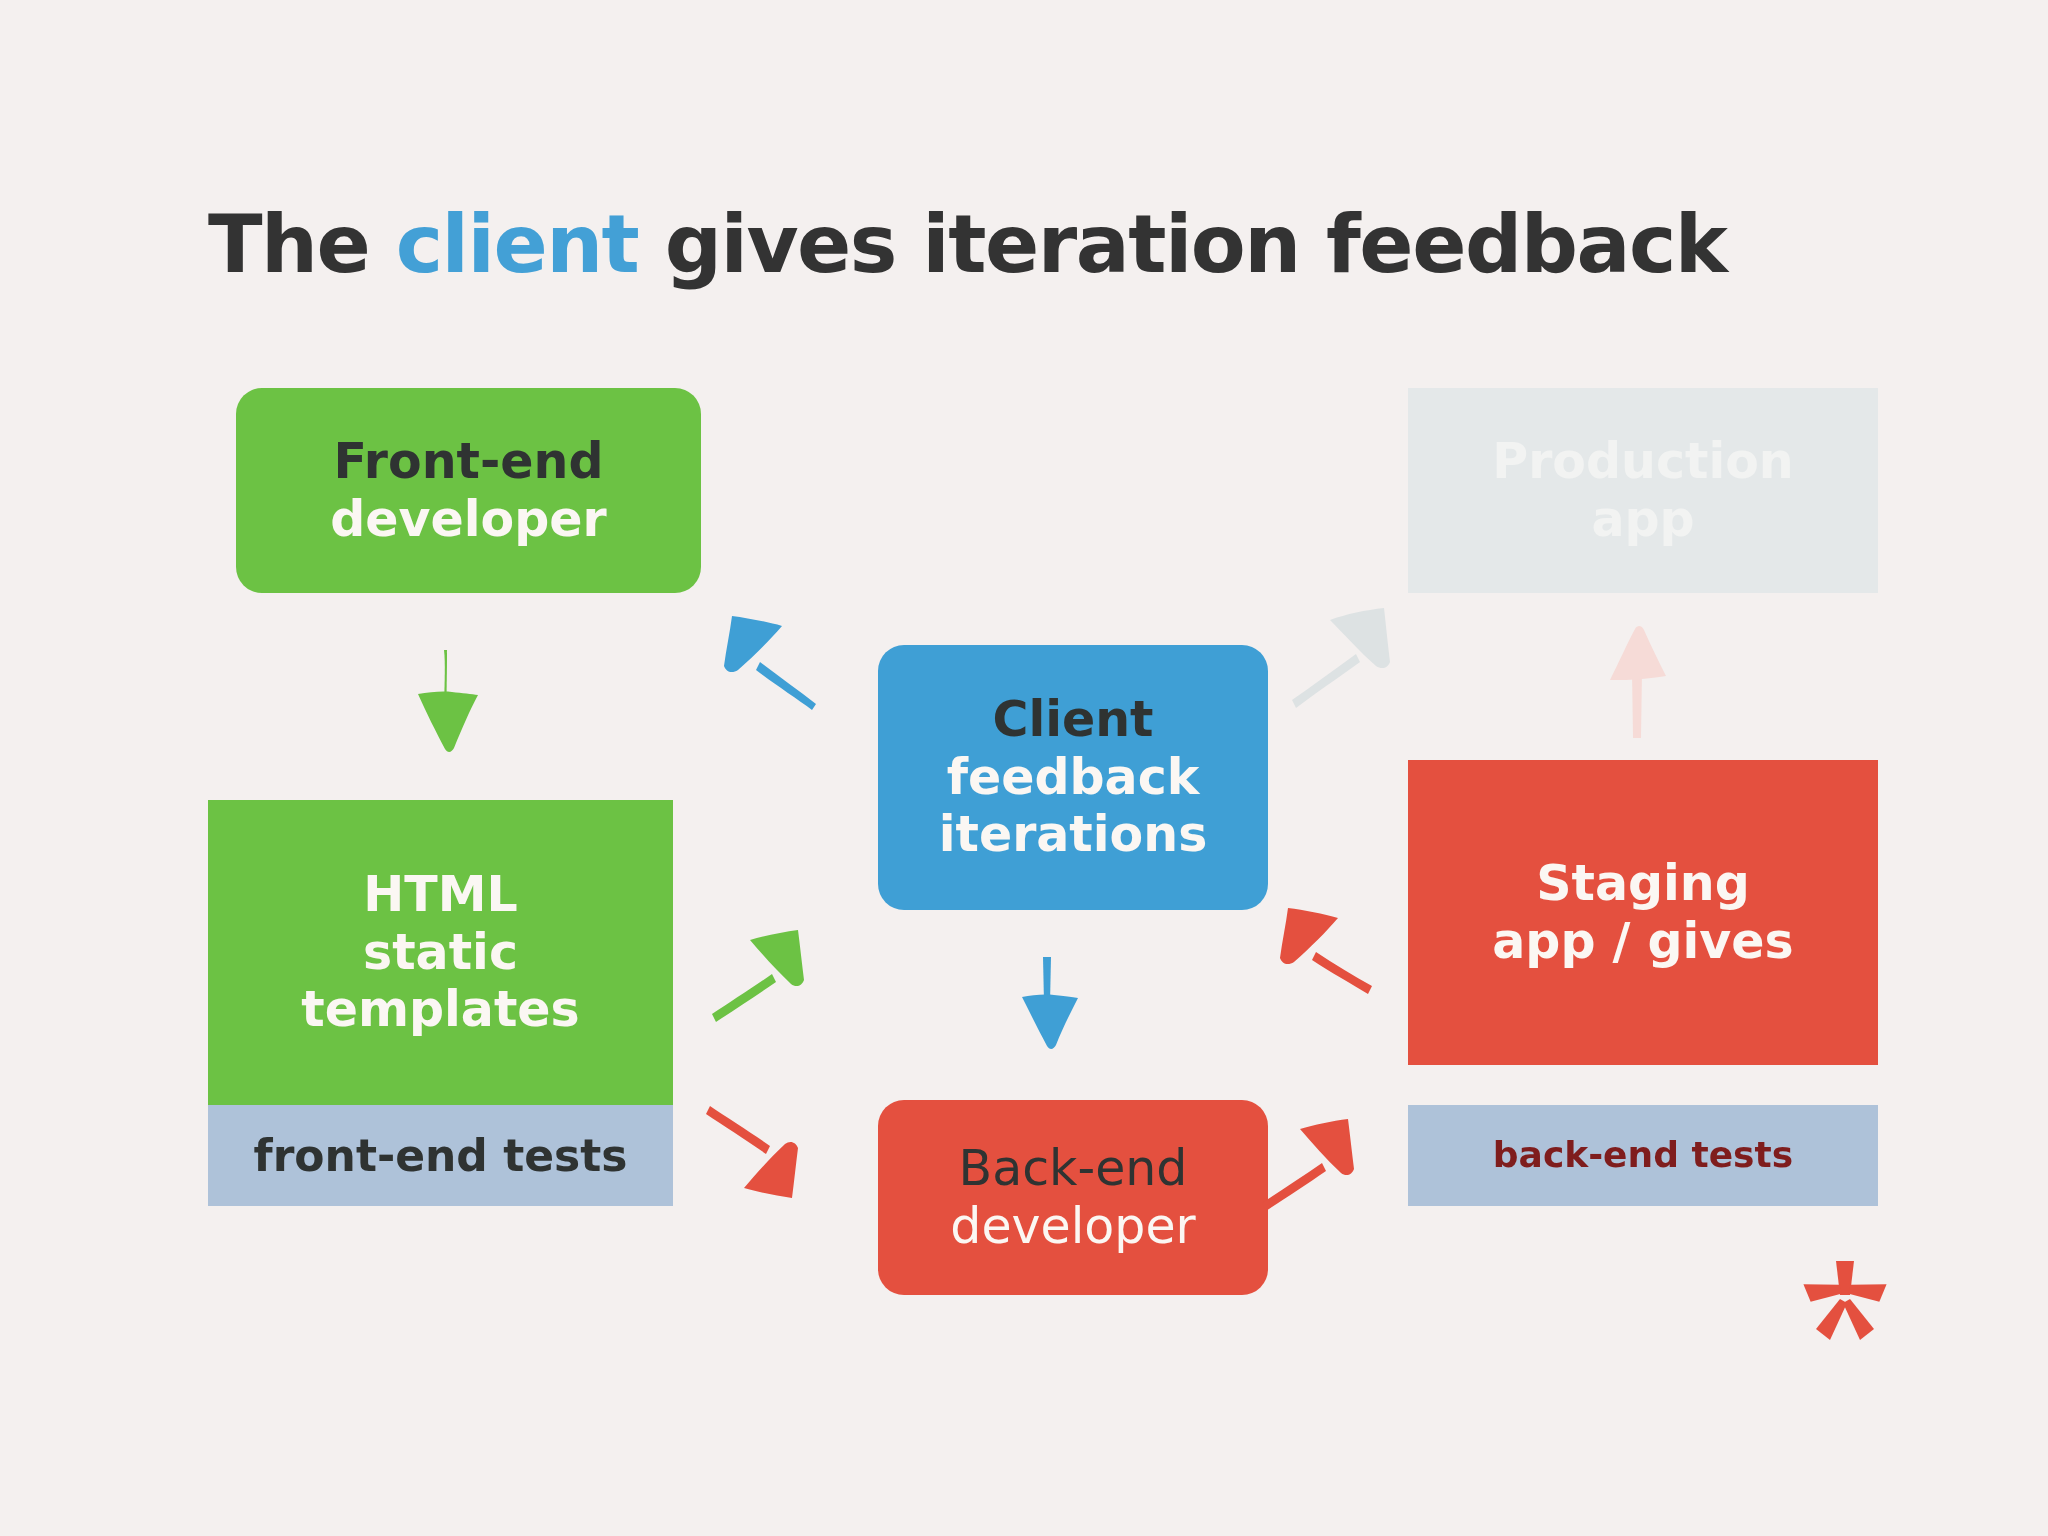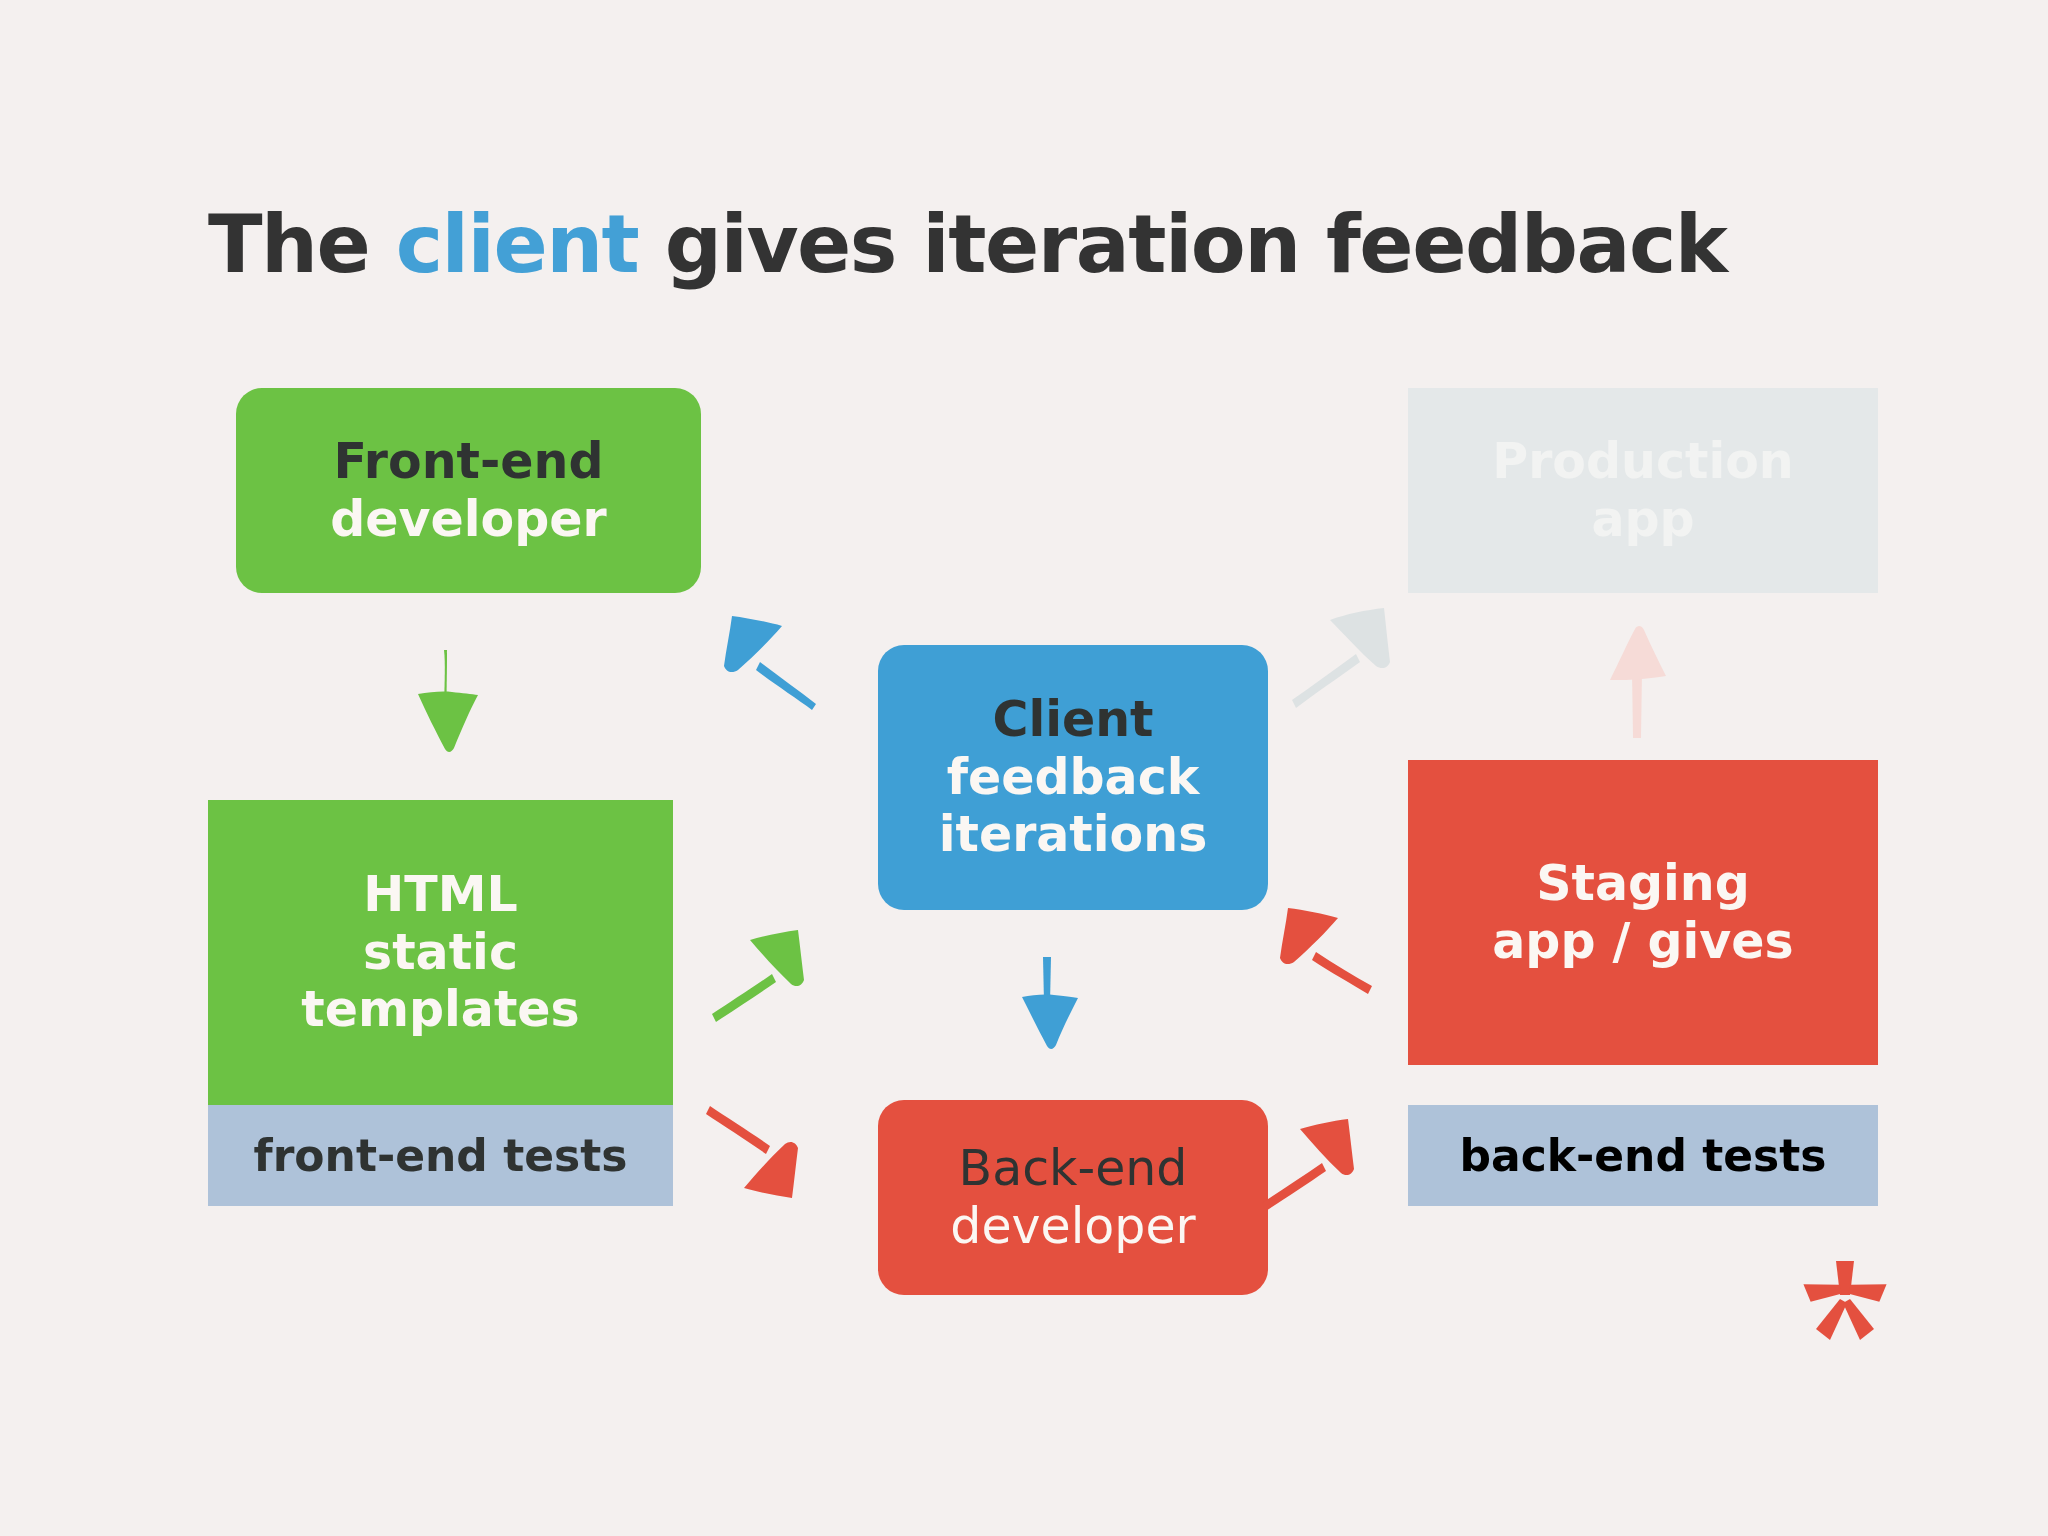--- a/index.html
+++ b/index.html
@@ -98,22 +98,22 @@
   }
   #staging-app {
     left: 1408px; top: 760px;
     width: 470px; height: 305px;
     font-size: 49px; font-weight: 700;
   }
   #backend-tests {
     left: 1408px; top: 1105px;
     width: 470px; height: 101px;
     background: #aec2d9;
-    font-size: 44px; font-weight: 600;
-    color: #000000;
+    font-size: 36px; font-weight: 600;
+    color: #7f1d1d;
     flex-direction: row;
   }
 
   
   .arrow { position: absolute; }
   .arrow svg { display: block; overflow: visible; }
 
   #asterisk {
     position: absolute;
     left: 1800px;

